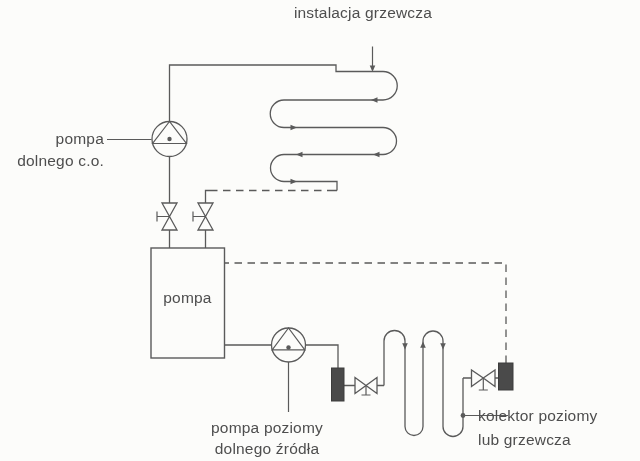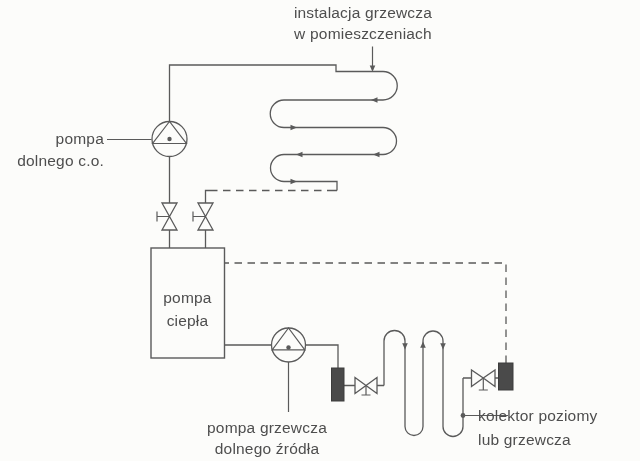--- a/index.html
+++ b/index.html
@@ -131,35 +131,33 @@
       <path class="arrow" d="M296,154.5 L302.5,151.8 V157.3 Z"></path>
       <path class="arrow" d="M297,181.5 L290.5,178.8 V184.3 Z"></path>
       <path class="arrow" d="M405,349.5 L402.2,343.2 H407.8 Z"></path>
       <path class="arrow" d="M423,341.5 L420.2,347.8 H425.8 Z"></path>
       <path class="arrow" d="M443,349.5 L440.2,343.2 H445.8 Z"></path>
     </g>
   </svg>
 
   <div class="label lbl-heating">
     <span>instalacja grzewcza</span>
-    <span>w pomieszczeniach</span>
   </div>
 
   <div class="label lbl-copump">
     <span>pompa</span>
     <span>dolnego c.o.</span>
   </div>
 
   <div class="label lbl-heatpump">
     <span>pompa</span>
-    <span>ciepła</span>
   </div>
 
   <div class="label lbl-groundpump">
-    <span>pompa grzewcza</span>
+    <span>pompa poziomy</span>
     <span>dolnego źródła</span>
   </div>
 
   <div class="label lbl-collector">
     <span>kolektor poziomy</span>
     <span>lub grzewcza</span>
   </div>
 
 </div>
 

